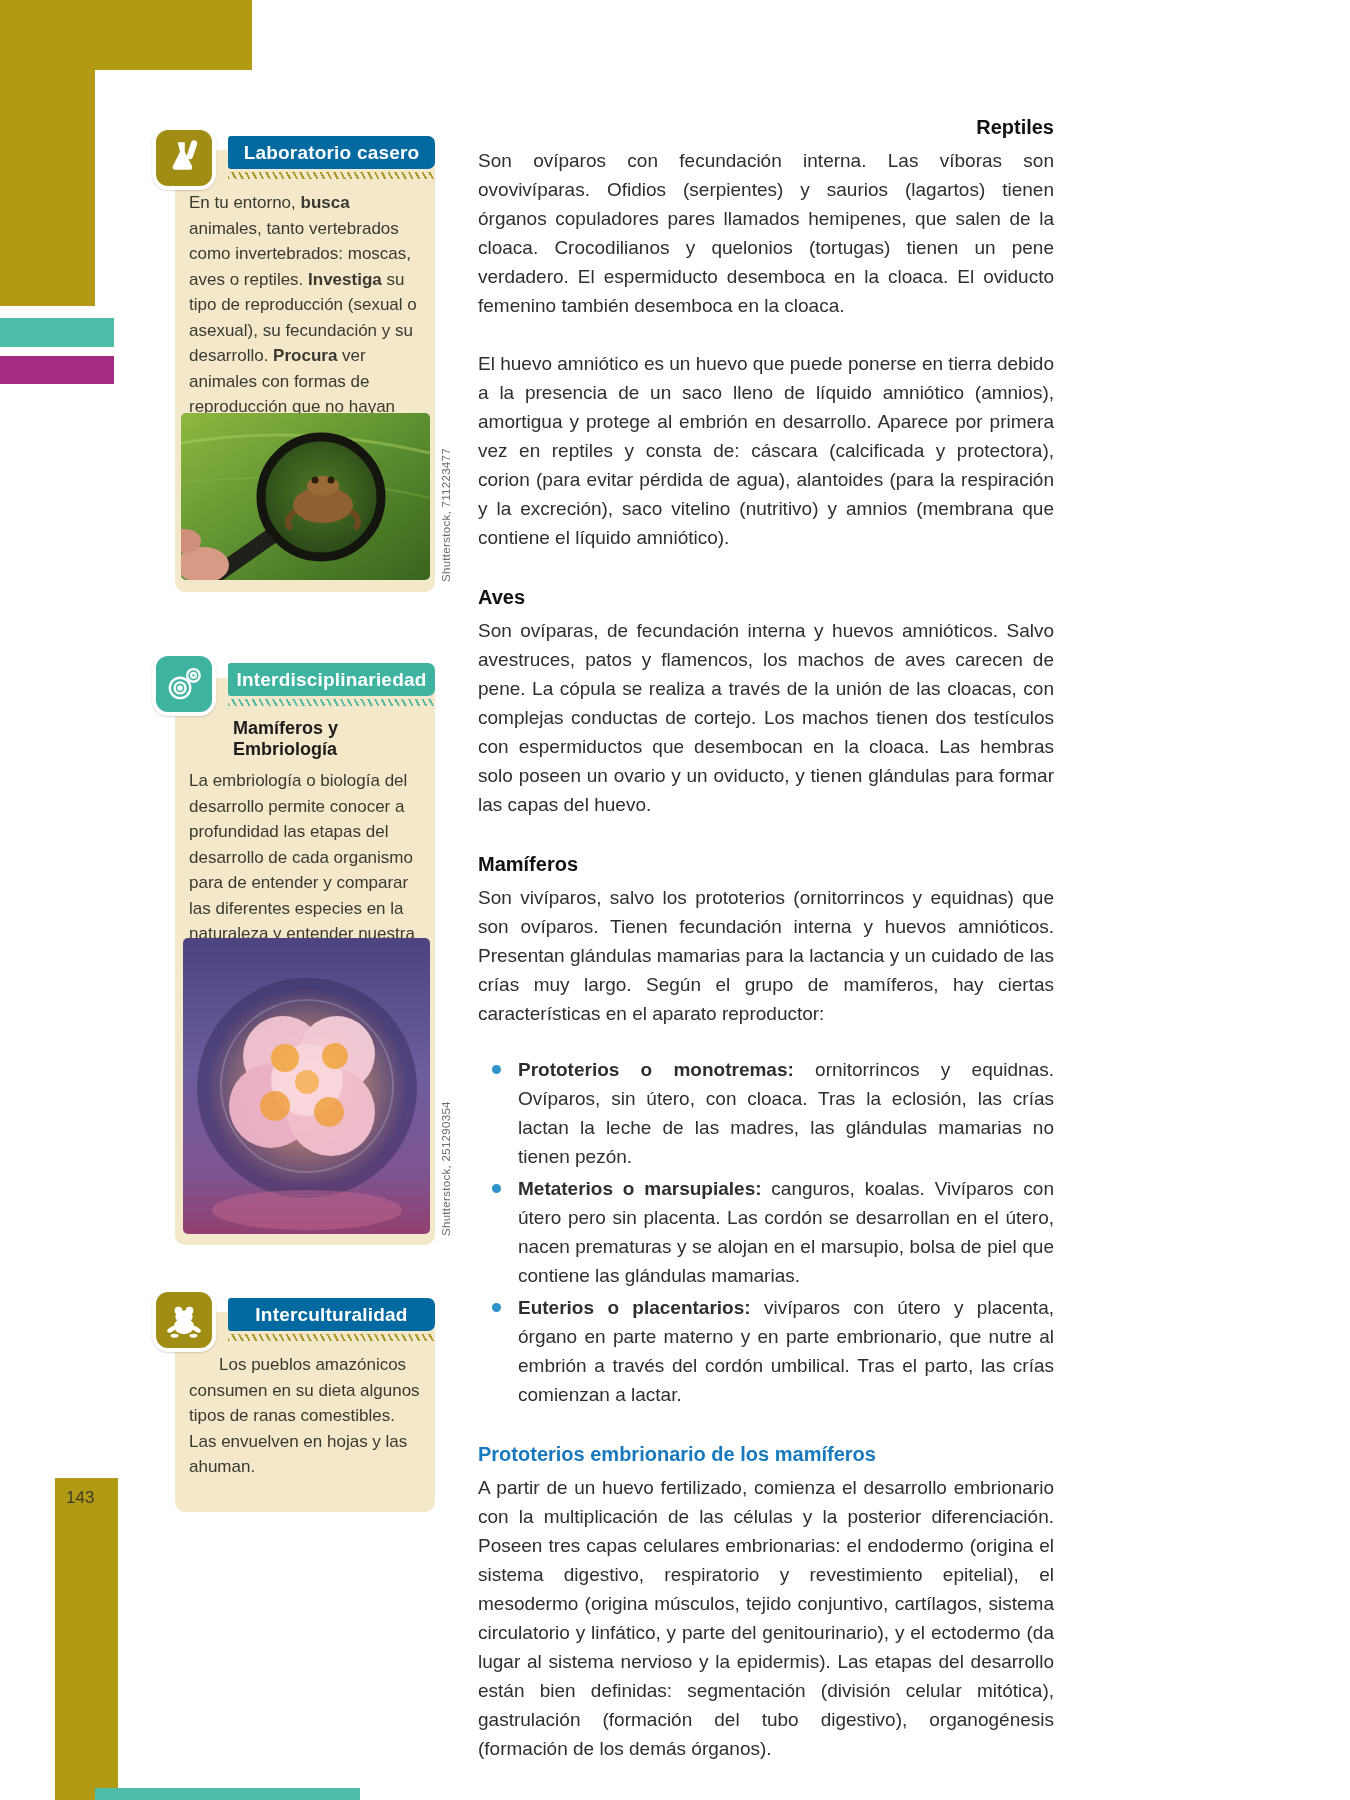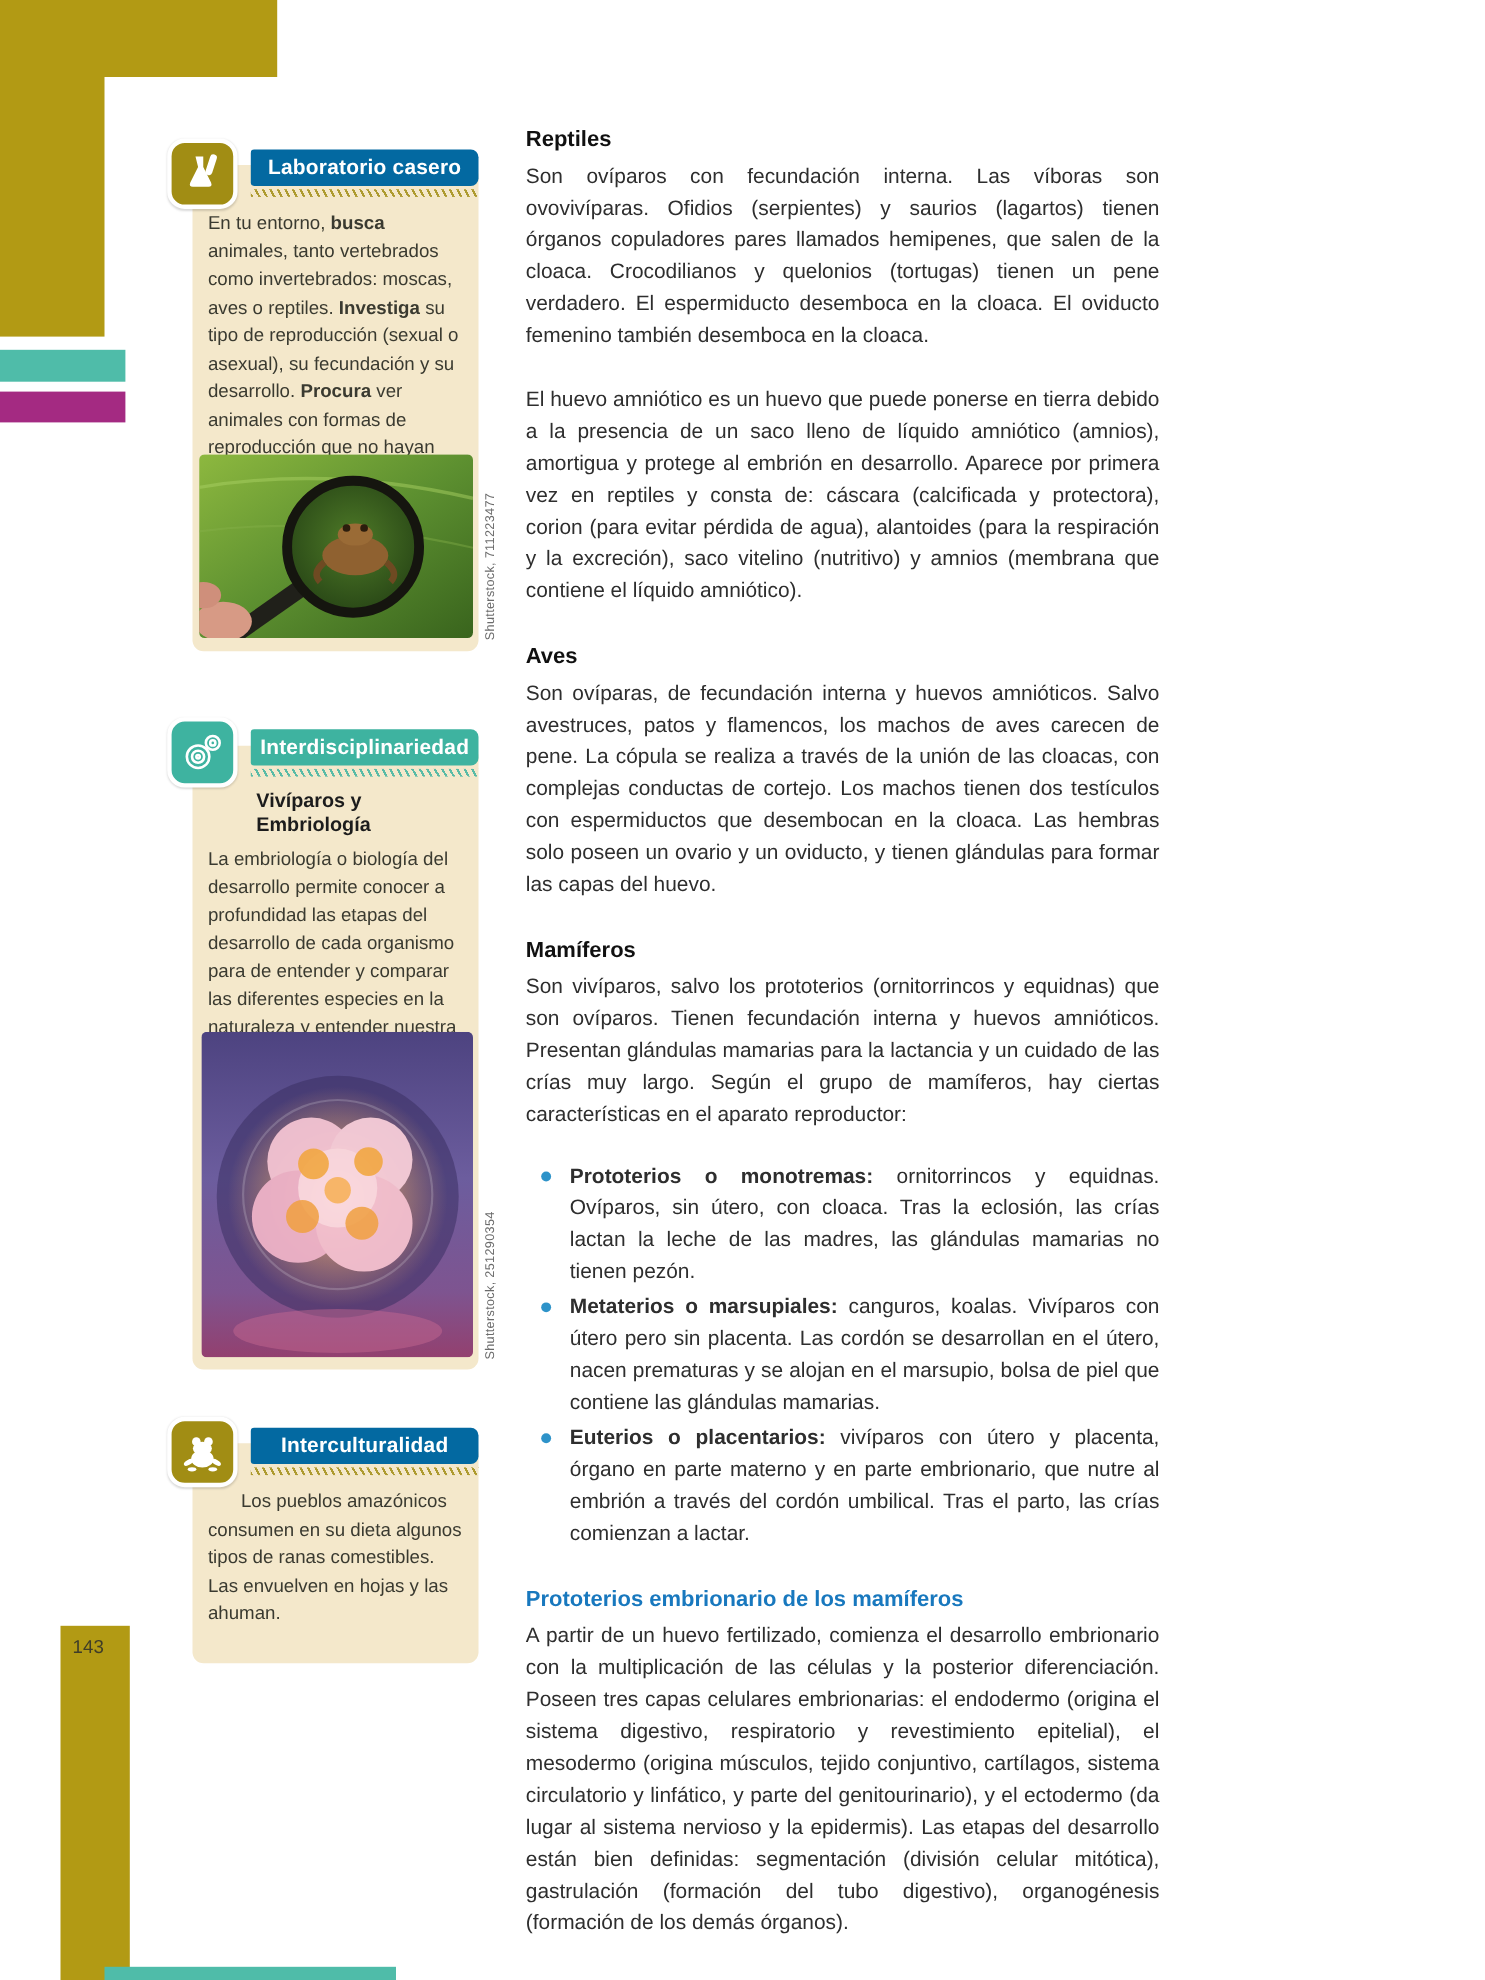--- a/index.html
+++ b/index.html
@@ -59,21 +59,21 @@
   .side-img svg { display:block; width:100%; height:100%; }
 
   .credit { position:absolute; writing-mode:vertical-rl; transform:rotate(180deg);
             font-size:11.5px; color:#6b6b6b; letter-spacing:0.3px; }
   .credit1 { left:440px; top:448px; height:134px; }
   .credit2 { left:440px; top:1098px; height:138px; }
 
   
   .main { position:absolute; left:478px; top:116px; width:576px; color:#2e2e2e; }
   .m-h { font-size:20px; font-weight:bold; color:#101010; margin:34px 0 7px; }
-  .m-h.first { margin-top:0; }
+  .m-h.first { margin-top:0;text-align:right; }
   .m-h.blue { color:#1878be; }
   .m-p { font-size:19px; line-height:29px; text-align:justify; }
   .m-p.gap { margin-top:29px; }
   .bullets { list-style:none; margin-top:27px; }
   .bullets li { position:relative; padding-left:40px; font-size:19px; line-height:29px; text-align:justify; }
   .bullets li + li { margin-top:3px; }
   .dot { position:absolute; left:14px; top:10px; width:9px; height:9px; border-radius:50%; background:#2e93c9; }
 </style>
 </head>
 <body>
@@ -125,21 +125,21 @@
       <ellipse cx="142" cy="73" rx="16" ry="10" fill="#9a6b36"></ellipse>
       <circle cx="134" cy="67" r="3.5" fill="#2c1d0d"></circle>
       <circle cx="150" cy="67" r="3.5" fill="#2c1d0d"></circle>
       <path d="M114 98 q-12 10 -4 18 M170 98 q12 10 4 18" stroke="#6e4a22" stroke-width="6" fill="none"></path>
     </svg>
   </div>
   <div class="credit credit1">Shutterstock, 711223477</div>
 
   <div class="box box2">
     <div class="inner">
-      <p class="subtitle">Vivíparos y Embriología</p>
+      <p class="subtitle">Mamíferos y Embriología</p>
       <p class="side-text">La embriología o biología del desarrollo permite conocer a profundidad las etapas del desarrollo de cada organismo para de entender y comparar las diferentes especies en la naturaleza y entender nuestra propia biología.</p>
     </div>
   </div>
   <div class="banner teal banner2">Interdisciplinariedad</div>
   <div class="hatch teal hatch2"></div>
   <div class="badge teal badge2">
     <svg viewBox="0 0 56 56" aria-hidden="true">
       <g fill="none" stroke="#ffffff" stroke-width="3">
         <circle cx="23" cy="33" r="13"></circle>
         <circle cx="23" cy="33" r="7"></circle>

